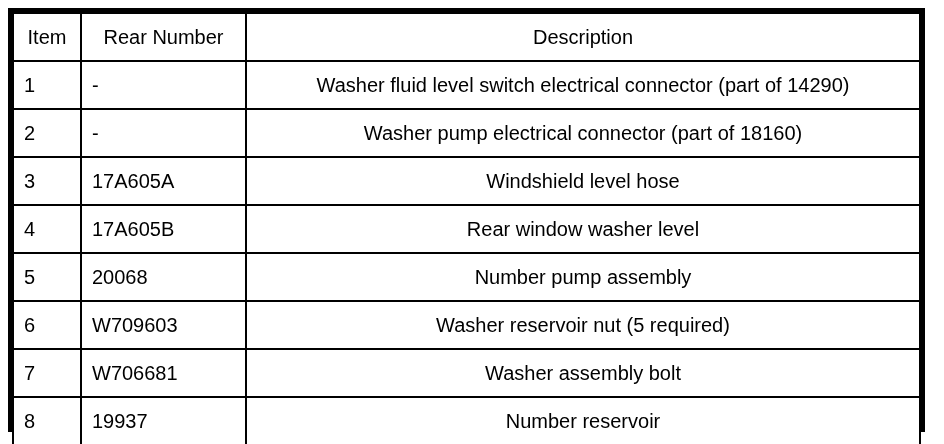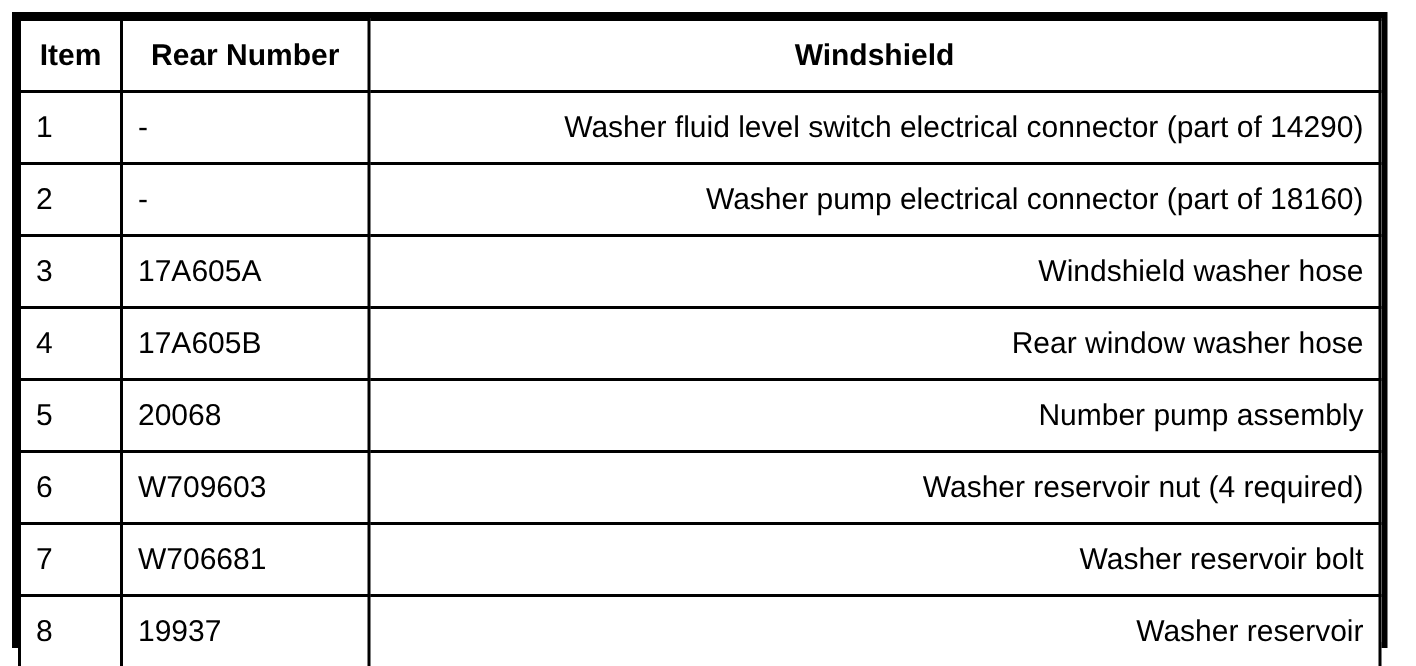--- a/index.html
+++ b/index.html
@@ -44,93 +44,93 @@
     padding: 0 10px;
     font-size: 20px;
     line-height: 1.15;
     vertical-align: middle;
     background: #ffffff;
     white-space: nowrap;
     overflow: hidden;
   }
 
   table.parts-table thead th {
-    font-weight: bold;
+    font-weight: normal;
     height: 46px;
   }
 
   table.parts-table tbody td {
     font-weight: normal;
     text-align: left;
     height: 46px;
   }
 
   table.parts-table tbody td.cell-item {
     text-align: left;
   }
   table.parts-table tbody td.cell-part {
     text-align: left;
   }
   table.parts-table tbody td.cell-desc {
-    text-align: right;
+    text-align: center;
   }
 </style>
 </head>
 <body>
 
 <div id="parts-table-wrap">
   <table class="parts-table">
     <colgroup>
       <col class="col-item">
       <col class="col-part">
       <col class="col-desc">
     </colgroup>
     <thead>
       <tr>
         <th>Item</th>
         <th>Rear Number</th>
-        <th>Windshield</th>
+        <th>Description</th>
       </tr>
     </thead>
     <tbody>
       <tr>
         <td class="cell-item">1</td>
         <td class="cell-part">-</td>
         <td class="cell-desc">Washer fluid level switch electrical connector (part of 14290)</td>
       </tr>
       <tr>
         <td class="cell-item">2</td>
         <td class="cell-part">-</td>
         <td class="cell-desc">Washer pump electrical connector (part of 18160)</td>
       </tr>
       <tr>
         <td class="cell-item">3</td>
         <td class="cell-part">17A605A</td>
-        <td class="cell-desc">Windshield washer hose</td>
+        <td class="cell-desc">Windshield level hose</td>
       </tr>
       <tr>
         <td class="cell-item">4</td>
         <td class="cell-part">17A605B</td>
-        <td class="cell-desc">Rear window washer hose</td>
+        <td class="cell-desc">Rear window washer level</td>
       </tr>
       <tr>
         <td class="cell-item">5</td>
         <td class="cell-part">20068</td>
         <td class="cell-desc">Number pump assembly</td>
       </tr>
       <tr>
         <td class="cell-item">6</td>
         <td class="cell-part">W709603</td>
-        <td class="cell-desc">Washer reservoir nut (4 required)</td>
+        <td class="cell-desc">Washer reservoir nut (5 required)</td>
       </tr>
       <tr>
         <td class="cell-item">7</td>
         <td class="cell-part">W706681</td>
-        <td class="cell-desc">Washer reservoir bolt</td>
+        <td class="cell-desc">Washer assembly bolt</td>
       </tr>
       <tr>
         <td class="cell-item">8</td>
         <td class="cell-part">19937</td>
-        <td class="cell-desc">Washer reservoir</td>
+        <td class="cell-desc">Number reservoir</td>
       </tr>
     </tbody>
   </table>
 </div>
 
 </body></html>

